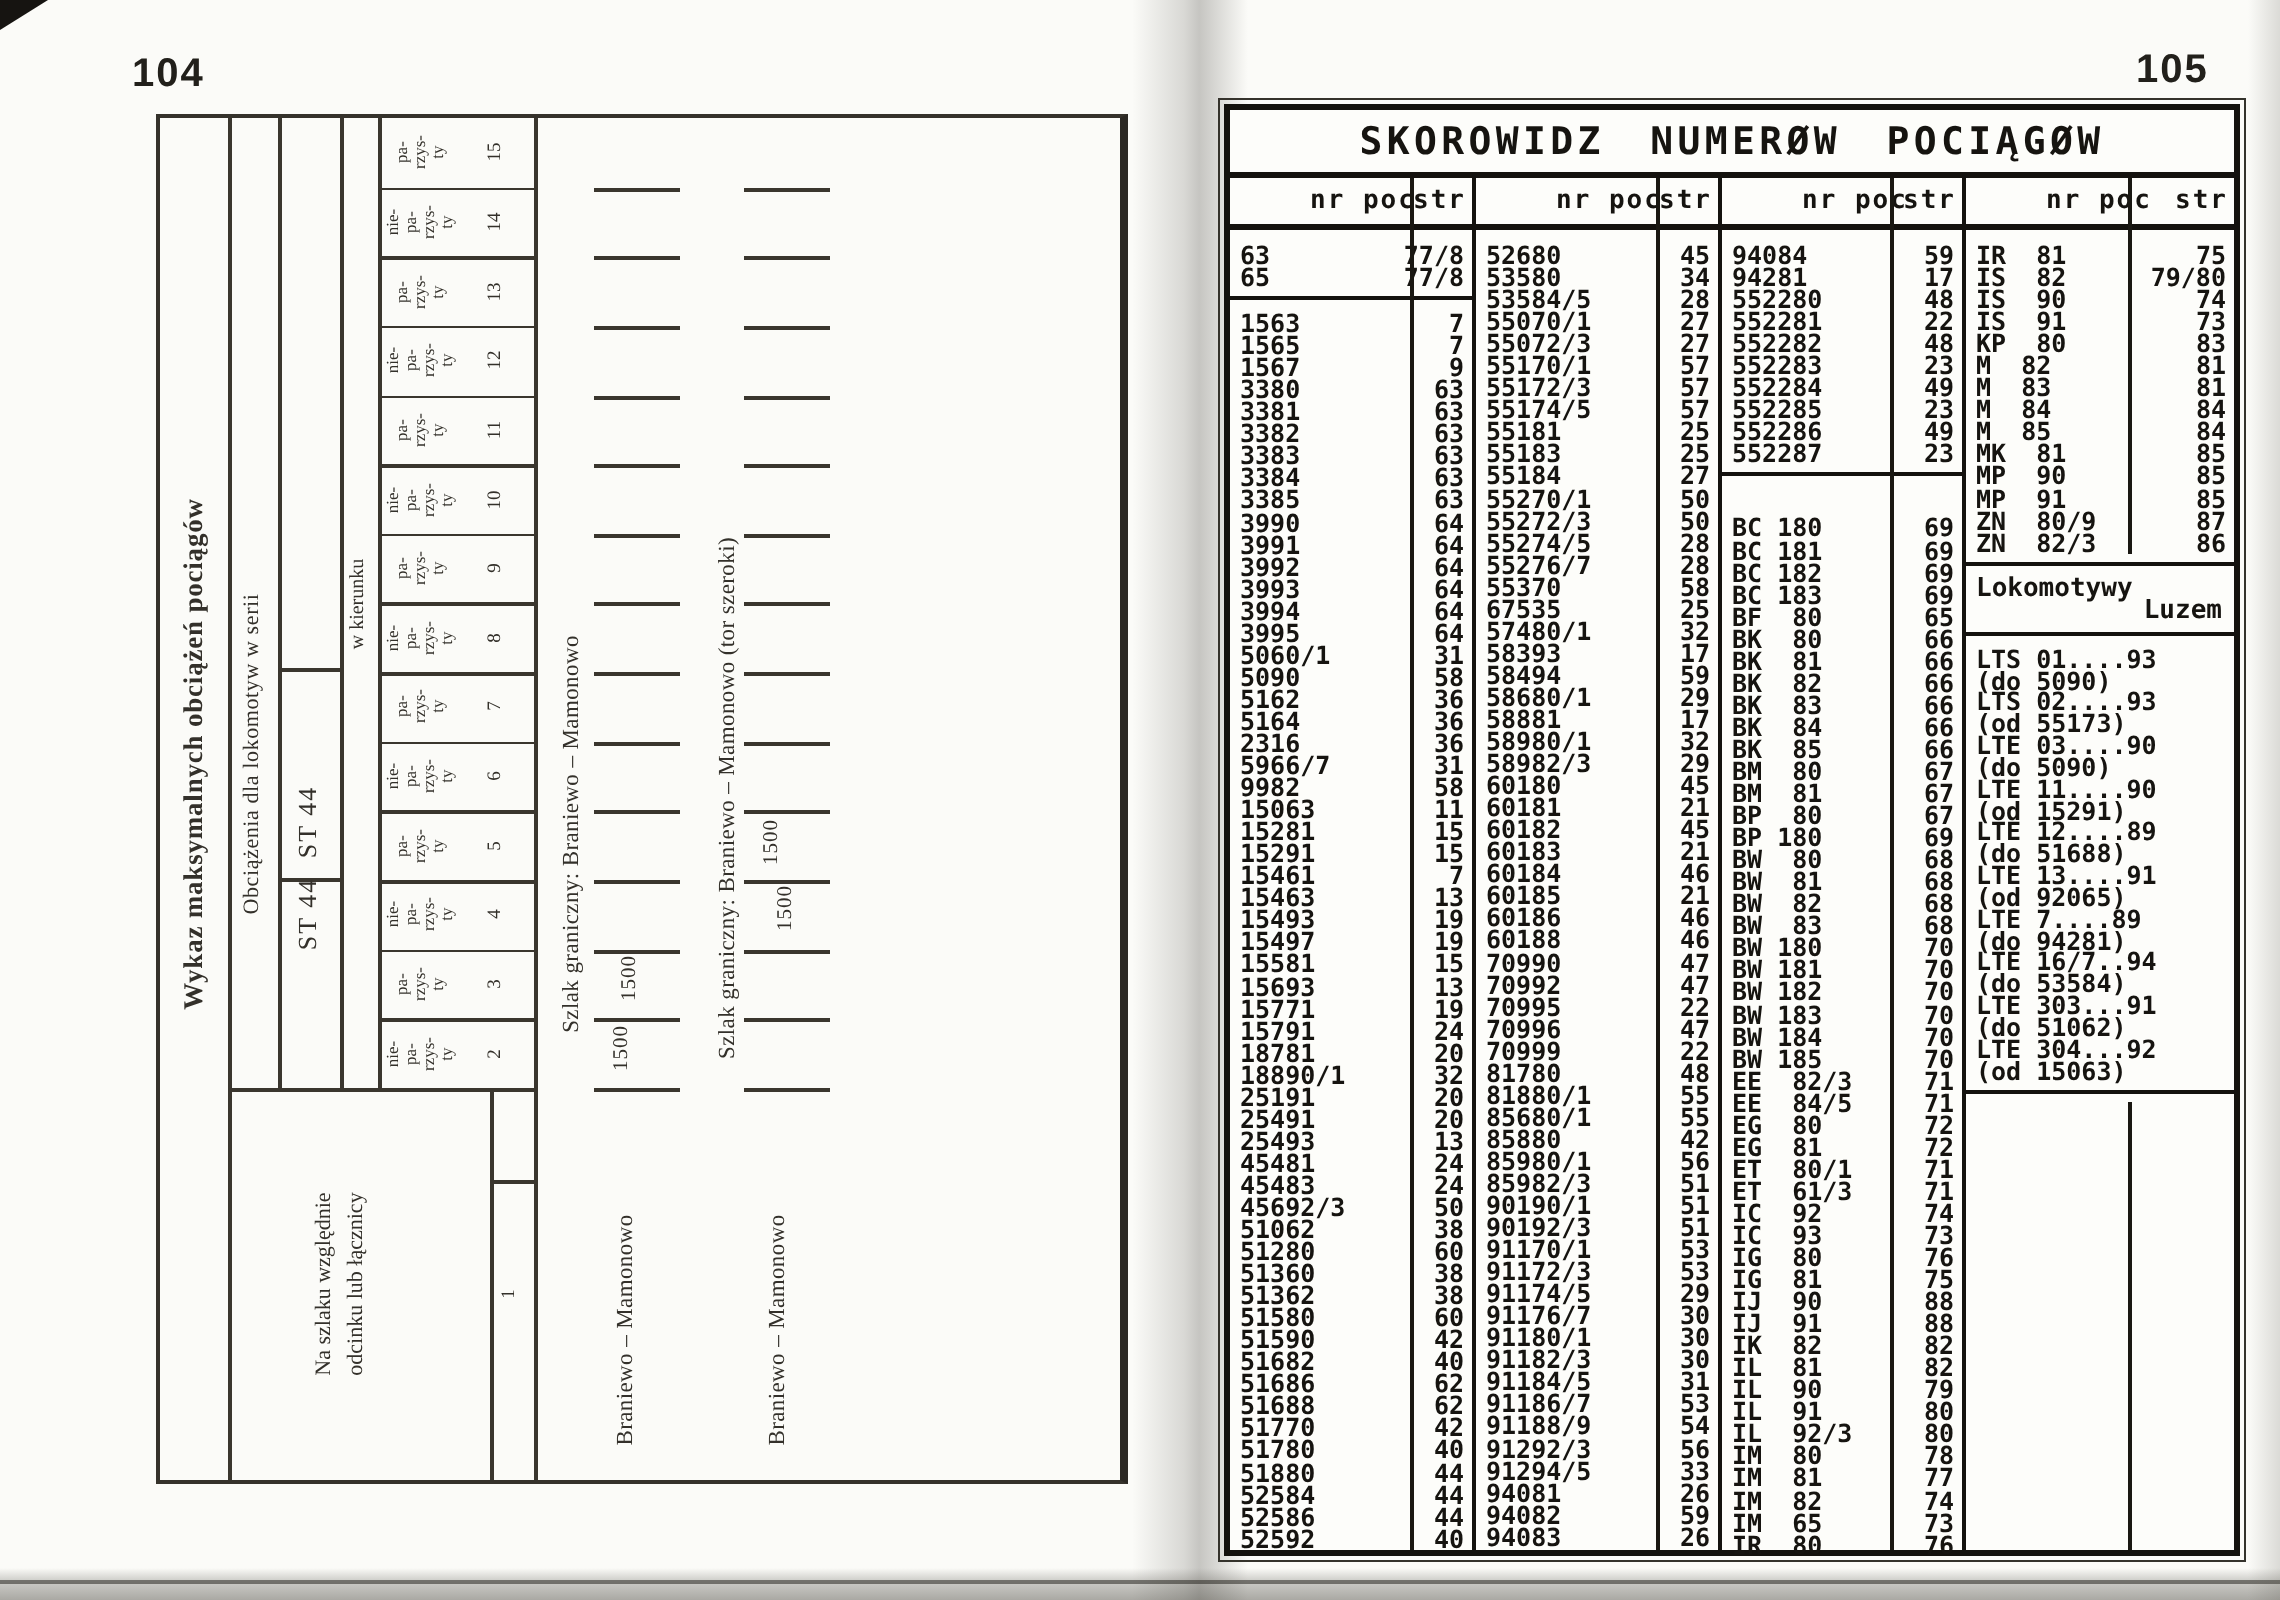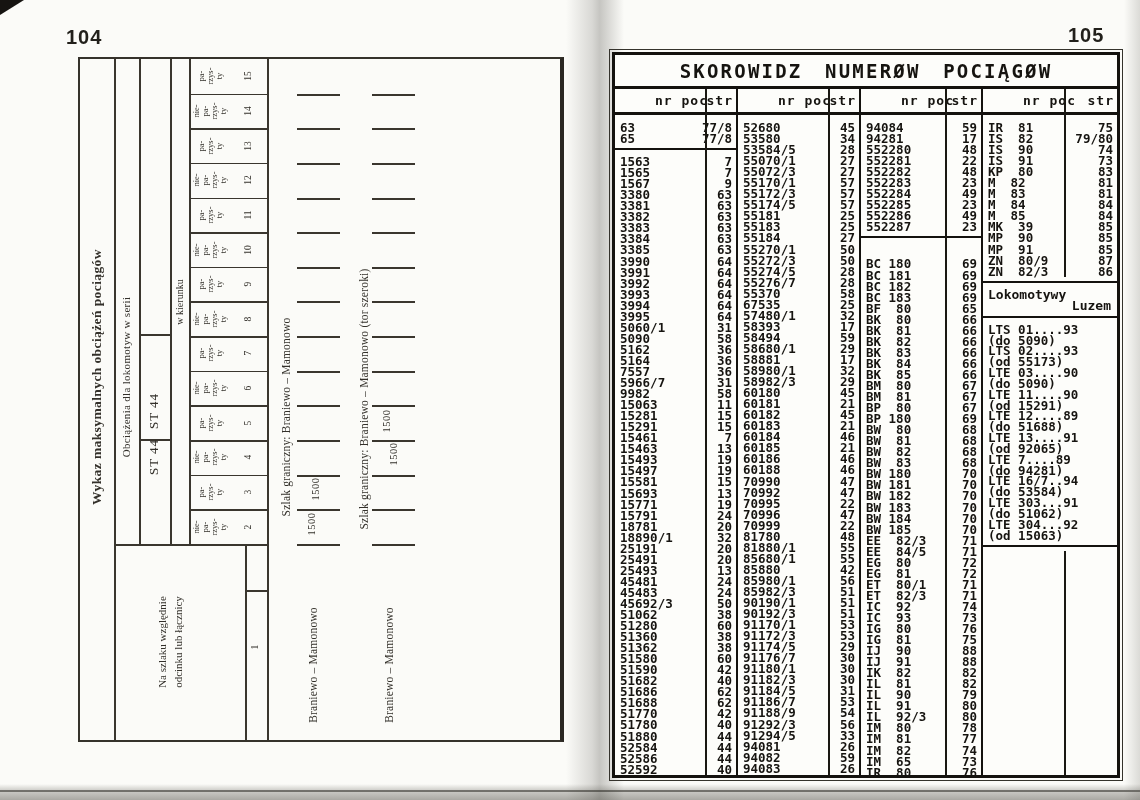--- a/index.html
+++ b/index.html
@@ -333,21 +333,21 @@
           </div>
           <div class="row">
             <div class="nr">5162</div>
             <div class="pg">36</div>
           </div>
           <div class="row">
             <div class="nr">5164</div>
             <div class="pg">36</div>
           </div>
           <div class="row">
-            <div class="nr">7557</div>
+            <div class="nr">2316</div>
             <div class="pg">36</div>
           </div>
           <div class="row">
             <div class="nr">5966/7</div>
             <div class="pg">31</div>
           </div>
           <div class="row">
             <div class="nr">9982</div>
             <div class="pg">58</div>
           </div>
@@ -897,21 +897,21 @@
           </div>
           <div class="row">
             <div class="nr">EG  81</div>
             <div class="pg">72</div>
           </div>
           <div class="row">
             <div class="nr">ET  80/1</div>
             <div class="pg">71</div>
           </div>
           <div class="row">
-            <div class="nr">ET  82/3</div>
+            <div class="nr">ET  61/3</div>
             <div class="pg">71</div>
           </div>
           <div class="row">
             <div class="nr">IC  92</div>
             <div class="pg">74</div>
           </div>
           <div class="row">
             <div class="nr">IC  93</div>
             <div class="pg">73</div>
           </div>
@@ -1011,21 +1011,21 @@
           </div>
           <div class="row">
             <div class="nr">M  84</div>
             <div class="pg">84</div>
           </div>
           <div class="row">
             <div class="nr">M  85</div>
             <div class="pg">84</div>
           </div>
           <div class="row">
-            <div class="nr">MK  39</div>
+            <div class="nr">MK  81</div>
             <div class="pg">85</div>
           </div>
           <div class="row">
             <div class="nr">MP  90</div>
             <div class="pg">85</div>
           </div>
           <div class="row">
             <div class="nr">MP  91</div>
             <div class="pg">85</div>
           </div>

